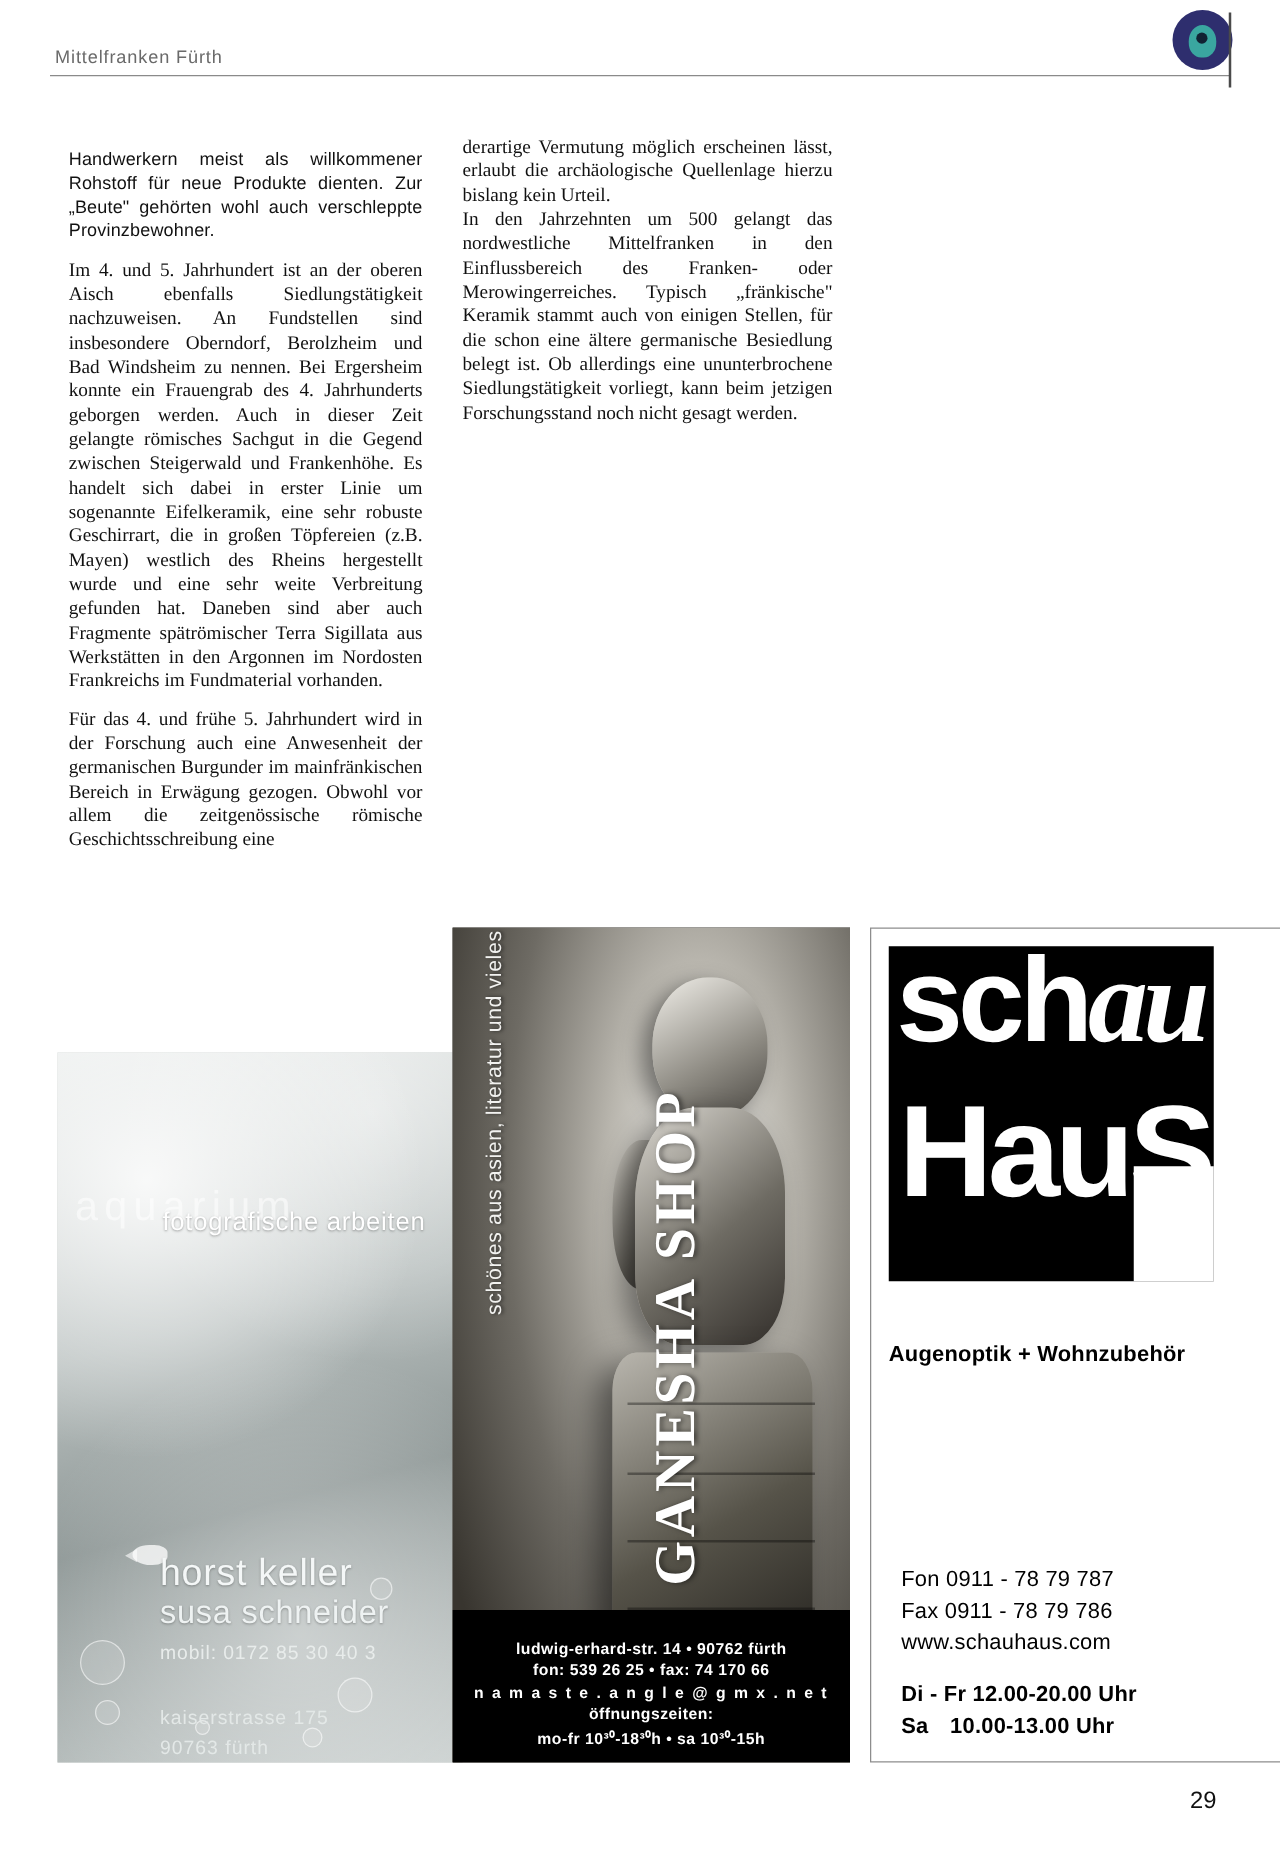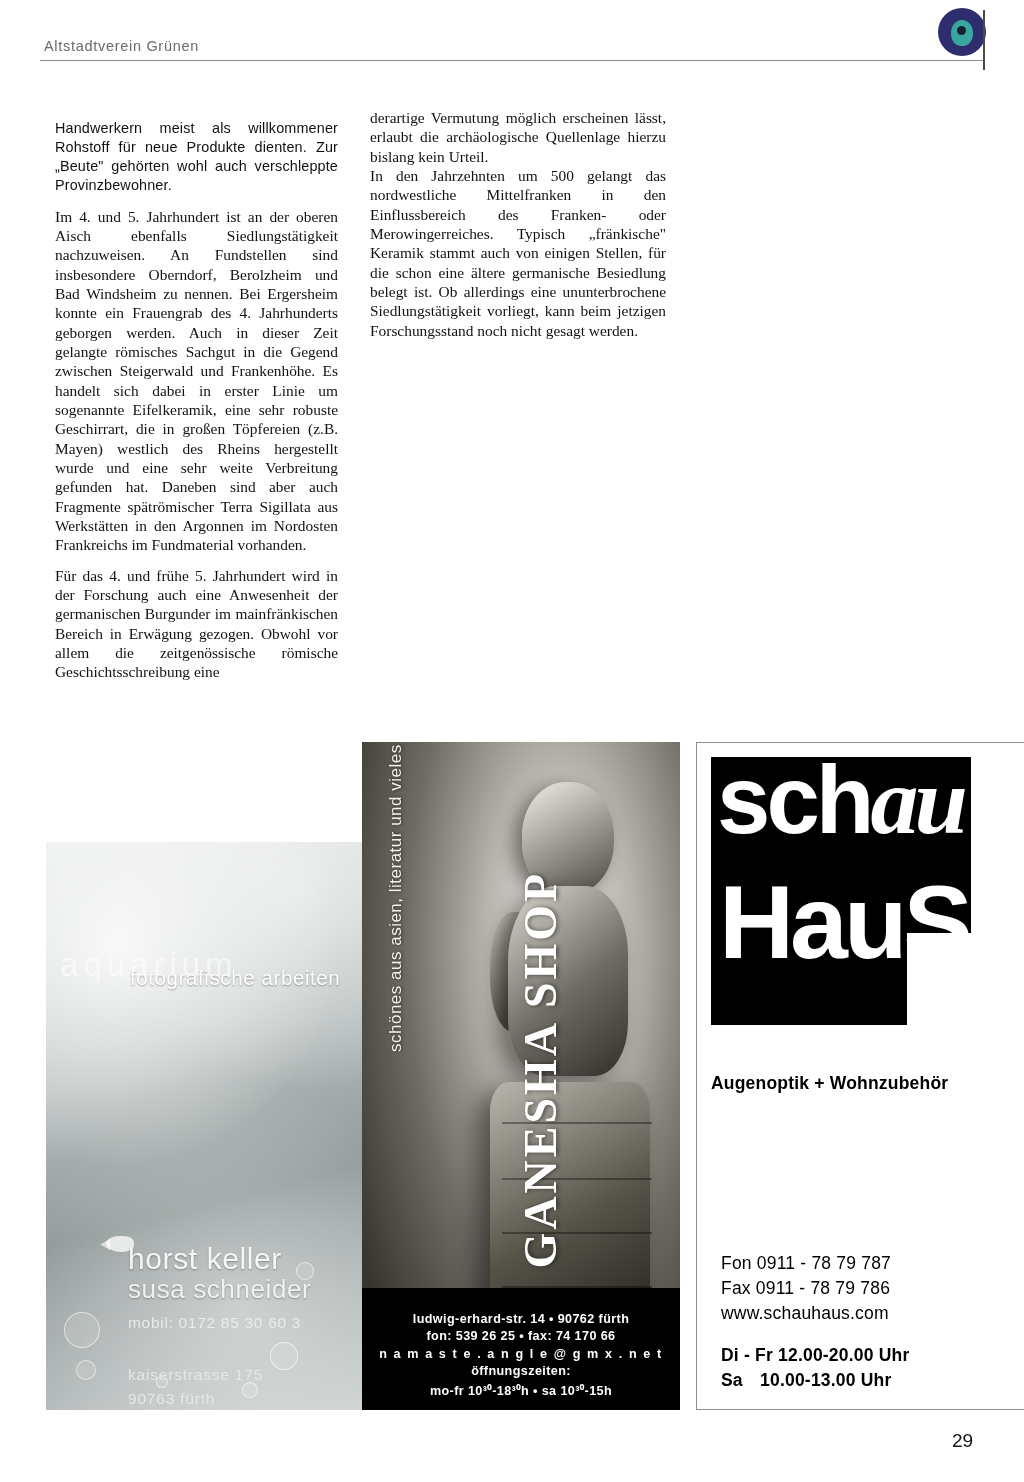--- a/index.html
+++ b/index.html
@@ -472,21 +472,21 @@
     top: 1430px;
     font-family: "Liberation Sans", sans-serif;
     font-size: 19px;
     color: #111;
   }
 </style>
 </head>
 <body>
 
 <div id="page-header">
-  <div id="header-title">Altstadtverein Grünen</div>
+  <div id="header-title">Mittelfranken Fürth</div>
   <div id="header-rule"></div>
   <div id="logo">
     <div class="pin-head"></div>
     <div class="pin-inner"></div>
     <div class="pin-dot"></div>
     <div class="pin-needle"></div>
   </div>
 </div>
 
 <div id="article">
@@ -514,21 +514,21 @@
     <div class="watermark">aquarium</div>
     <div class="tagline">fotografische arbeiten</div>
 
     <div class="fish">
       <div class="body"></div>
       <div class="tail"></div>
     </div>
 
     <div class="name1">horst keller</div>
     <div class="name2">susa schneider</div>
-    <div class="mobil">mobil: 0172 85 30 60 3</div>
+    <div class="mobil">mobil: 0172 85 30 40 3</div>
     <div class="addr1">kaiserstrasse 175</div>
     <div class="addr2">90763 fürth</div>
 
   </div>
 
   <div id="ad-ganesha">
     <div class="photo">
       <div class="statue">
         <div class="head"></div>
         <div class="arm"></div>

